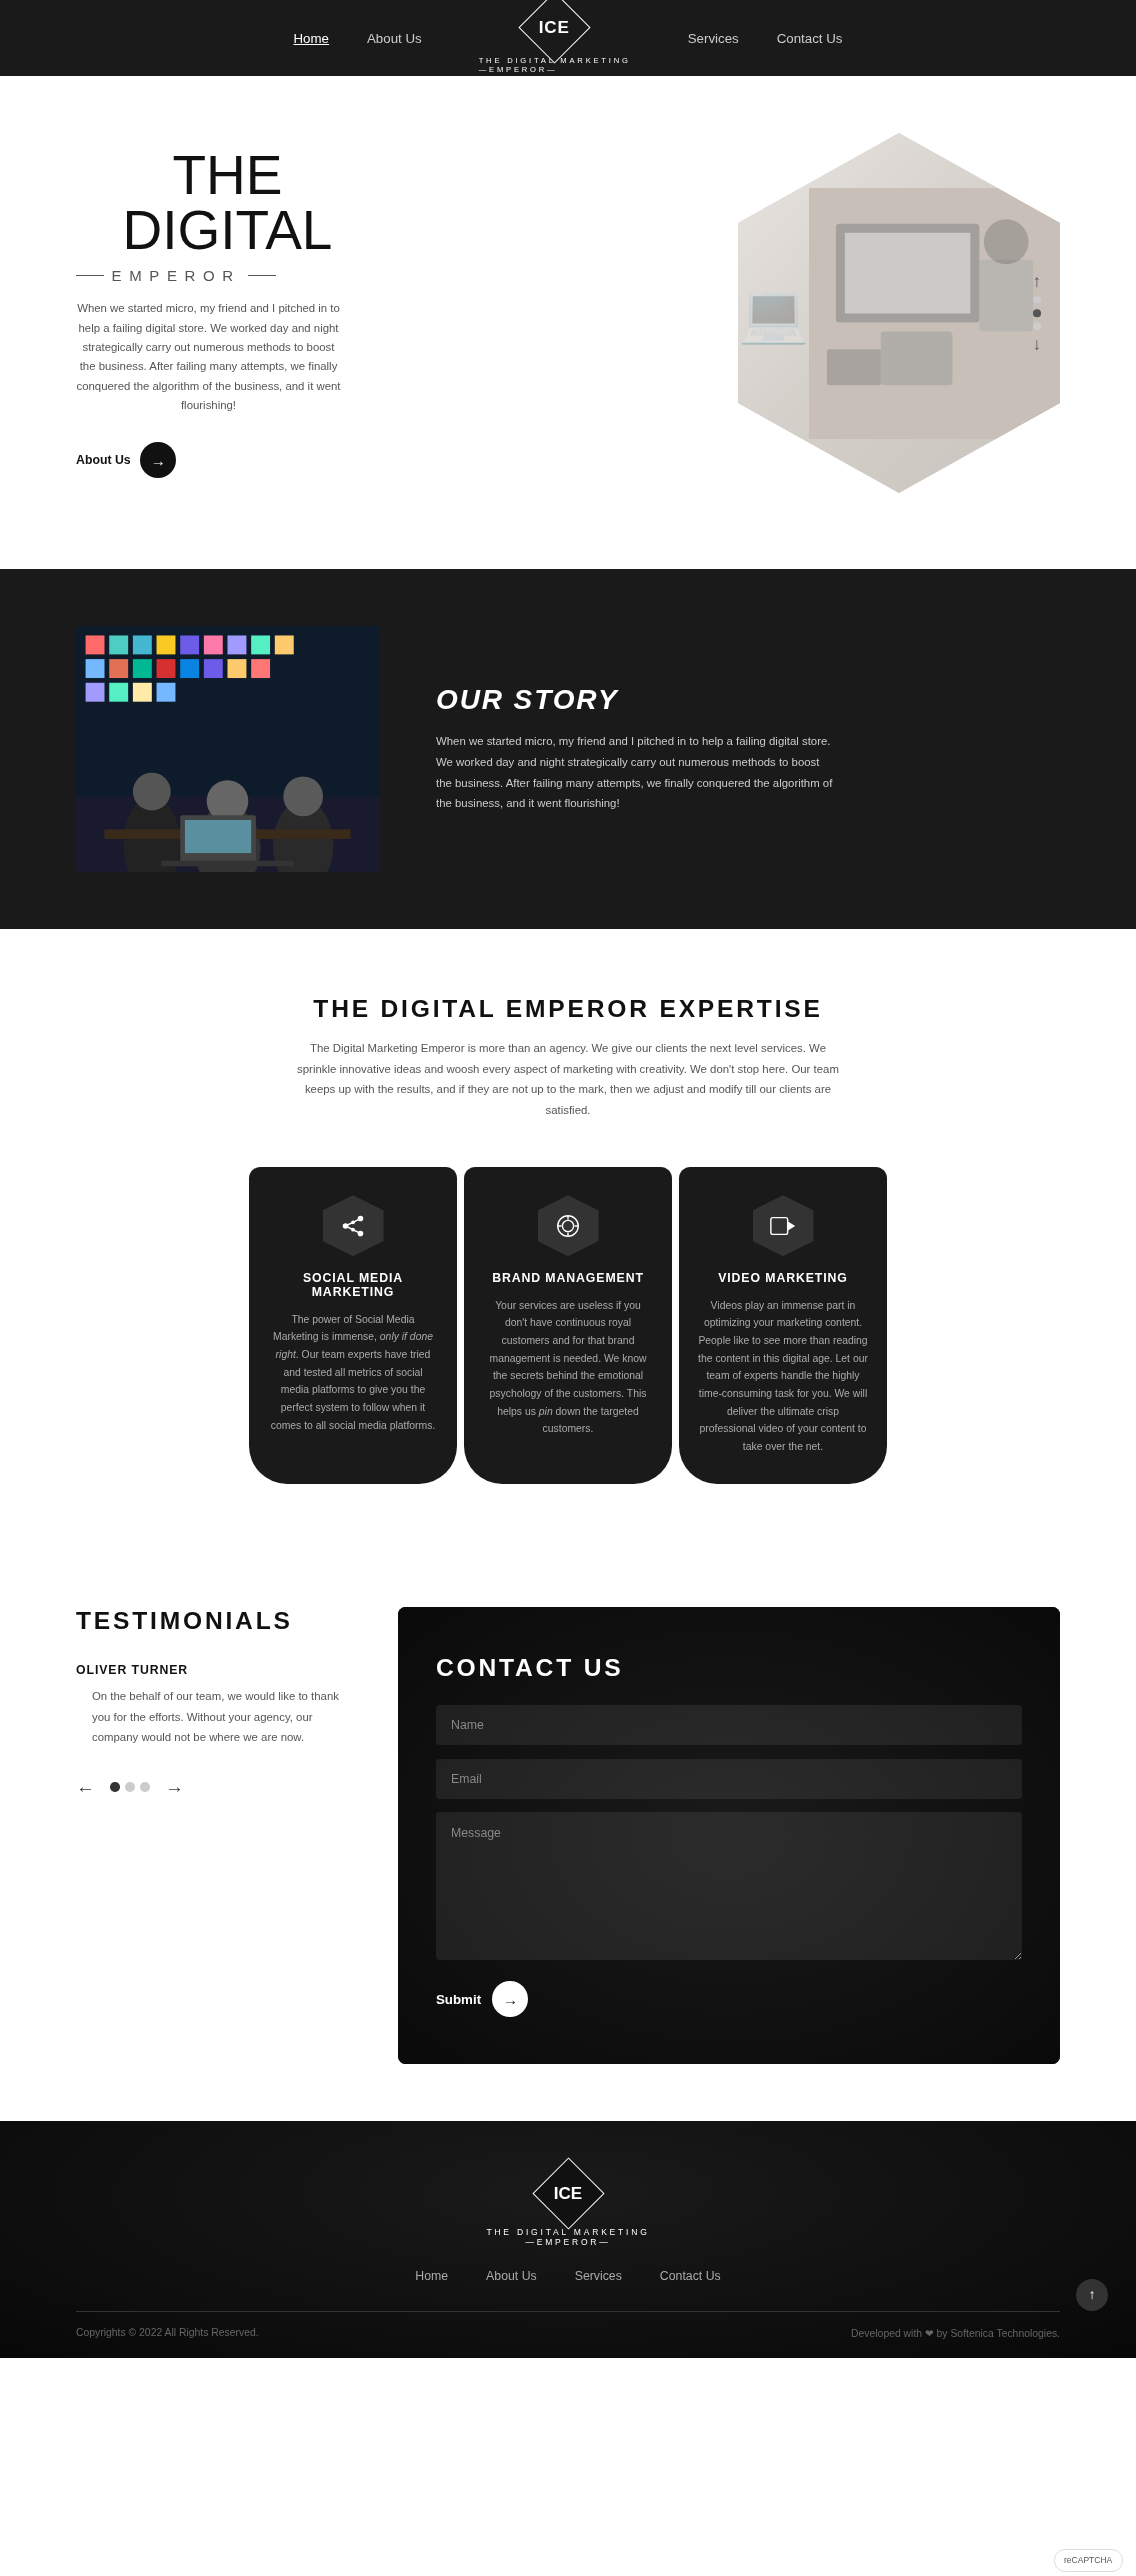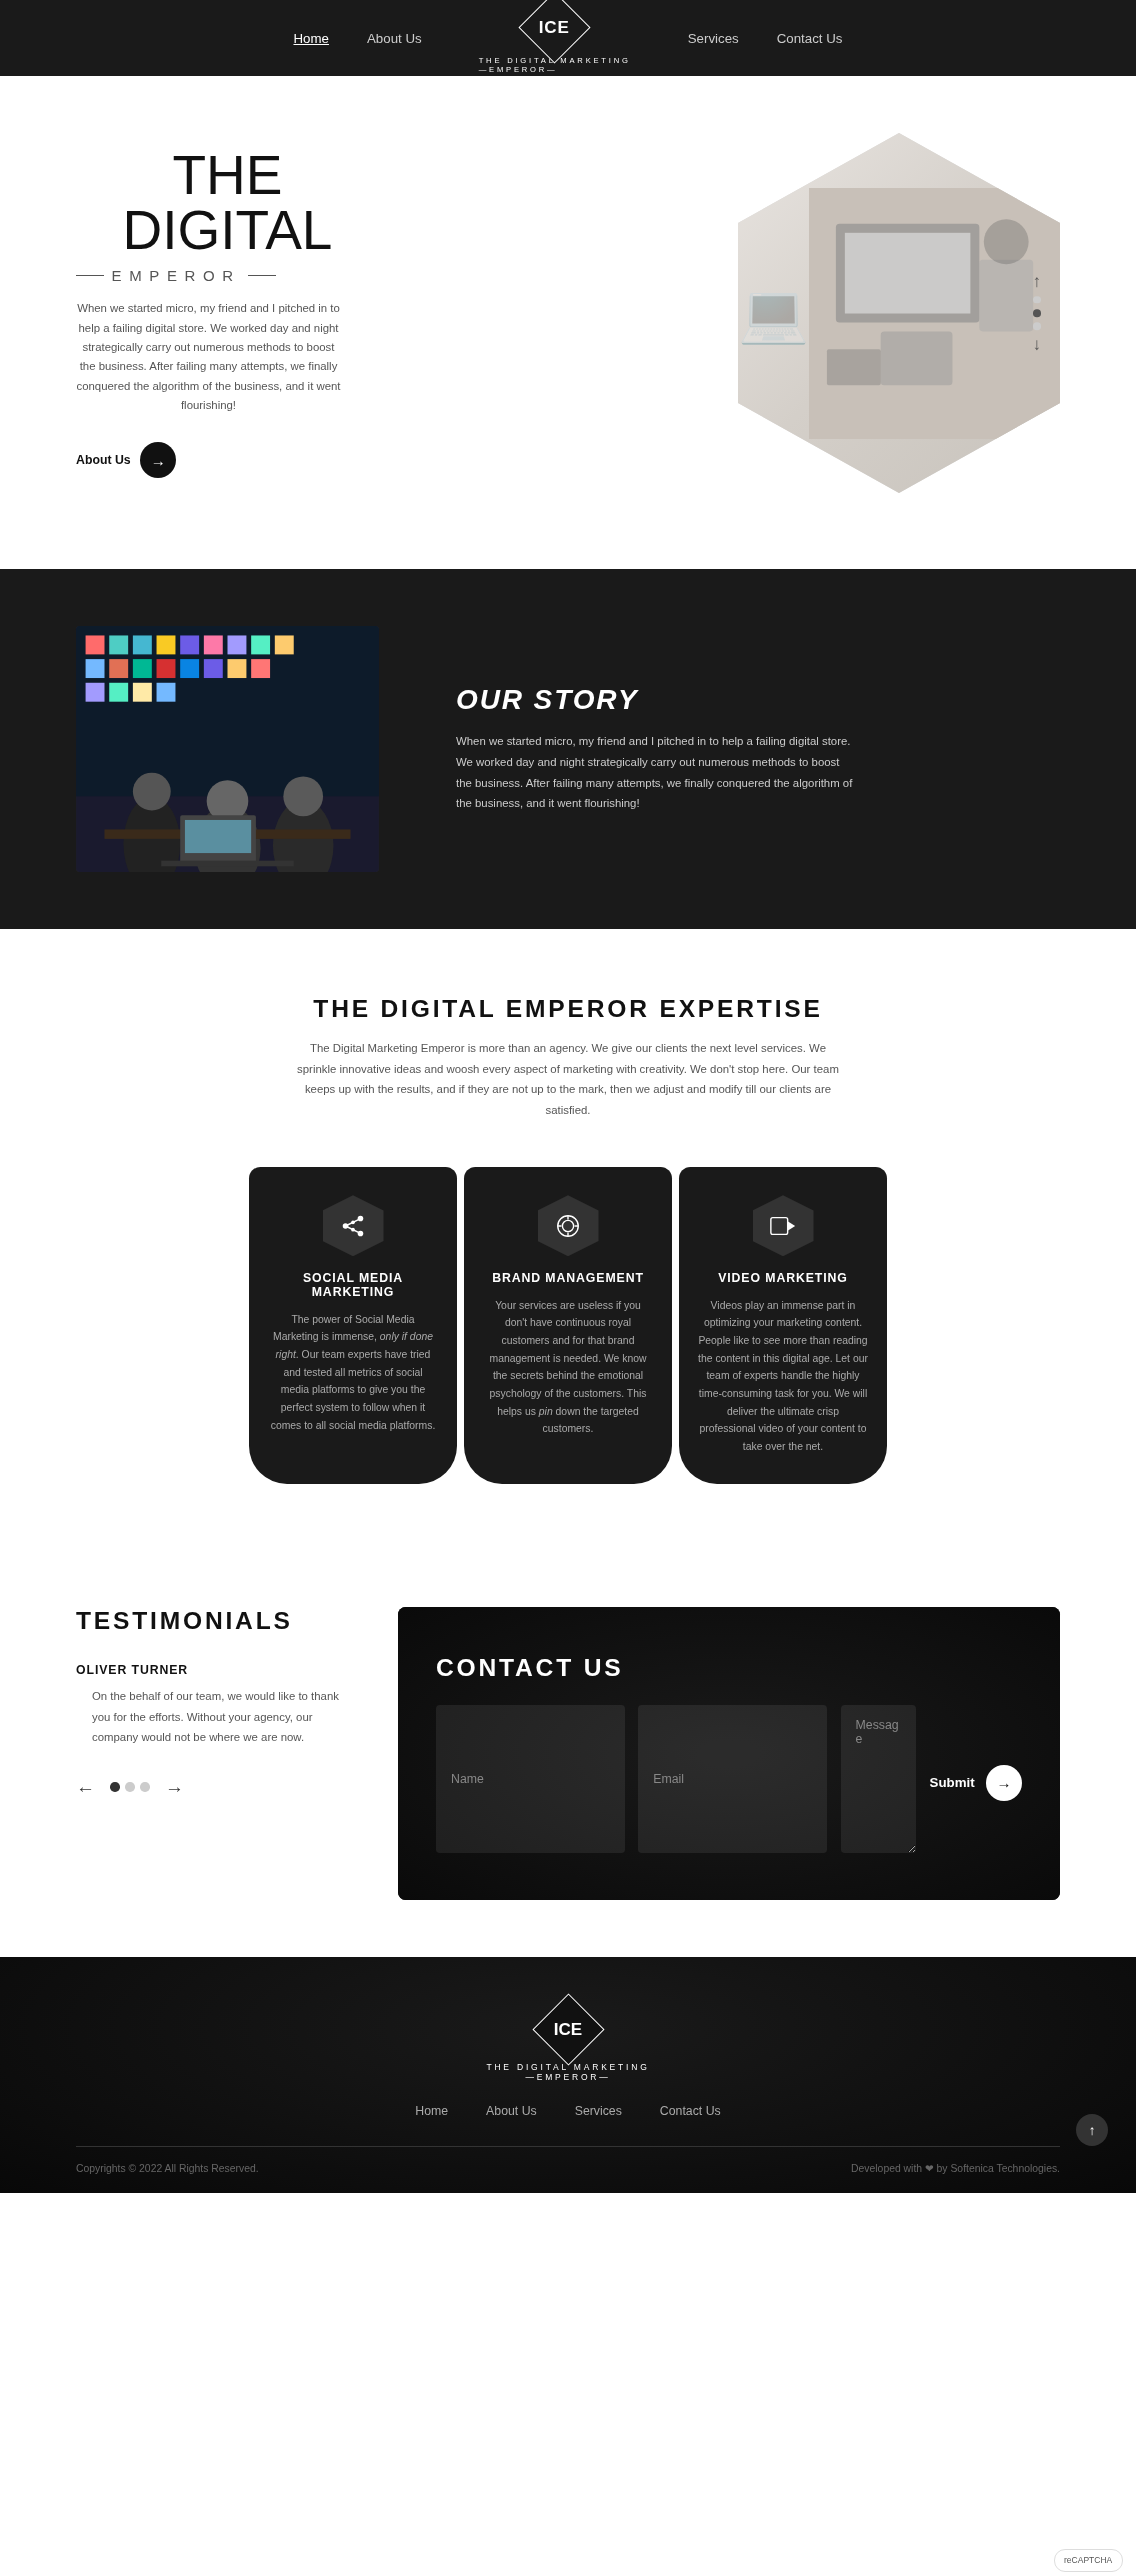--- a/index.html
+++ b/index.html
@@ -204,21 +204,20 @@
     .our-story {
       background: #1a1a1a;
       display: flex;
       align-items: center;
       padding: 57px 76px;
       gap: 57px;
     }
     .story-text {
       color: #fff;
       max-width: 398px;
-      margin-left: 20px;
     }
     .story-title {
       font-size: 28px;
       font-weight: 900;
       letter-spacing: 1.9px;
       text-transform: uppercase;
       margin-bottom: 15px;
       font-style: italic;
     }
     .story-desc {
@@ -357,21 +356,21 @@
     .contact-section > * { position: relative; z-index: 1; }
     .contact-title {
       font-size: 24.6px;
       font-weight: 900;
       letter-spacing: 2.8px;
       text-transform: uppercase;
       margin-bottom: 23px;
     }
     .contact-form {
       display: flex;
-      flex-direction: row;
+      flex-direction: column;
       gap: 13.3px;
     }
     .contact-form input,
     .contact-form textarea {
       background: rgba(255,255,255,0.08);
       border: none;
       border-radius: 3.8px;
       padding: 13.3px 15px;
       color: #aaa;
       font-size: 12.3px;

